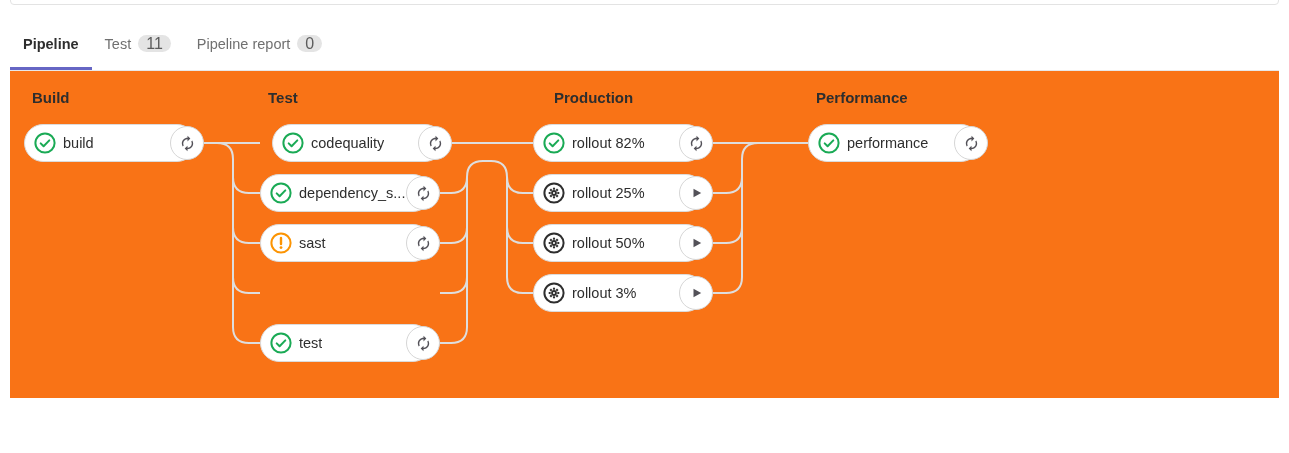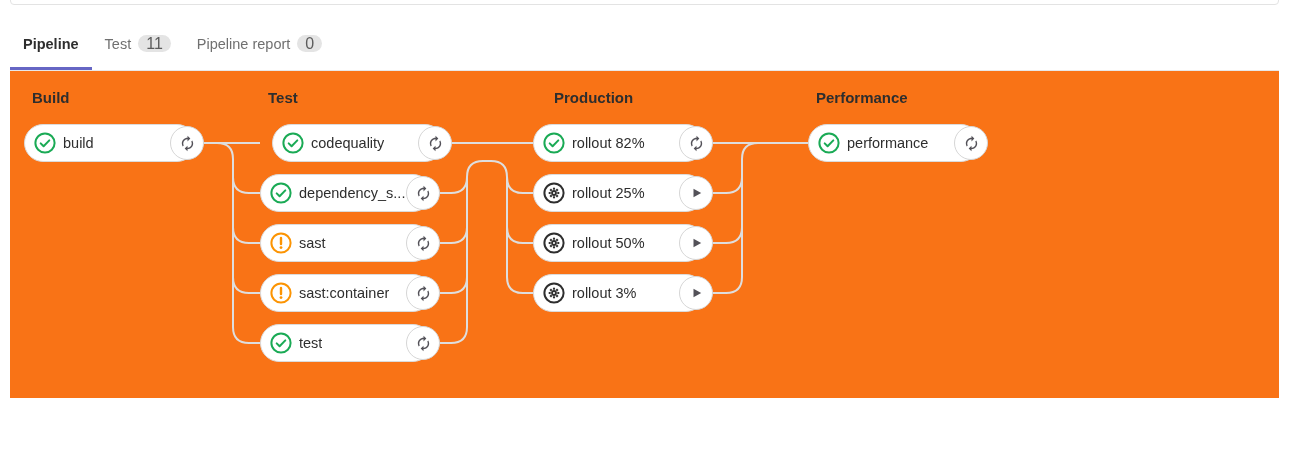--- a/index.html
+++ b/index.html
@@ -141,37 +141,20 @@
         </span>
         <span class="pill-label">sast</span>
         <button class="action-btn">
           <span style="display: flex;">
             <svg width="17" height="17" viewBox="0 0 24 24" fill="#535158">
     <path d="M12 6v3l4-4-4-4v3c-4.42 0-8 3.58-8 8 0 1.57.46 3.03 1.24 4.26L6.7 14.8c-.45-.83-.7-1.79-.7-2.8 0-3.31 2.69-6 6-6zm6.76 1.74L17.3 9.2c.44.84.7 1.79.7 2.8 0 3.31-2.69 6-6 6v-3l-4 4 4 4v-3c4.42 0 8-3.58 8-8 0-1.57-.46-3.03-1.24-4.26z"></path>
             </svg>
           </span>
         </button>
       </div>
-      <div class="pill" style="left: 250px; top: 203px;">
-        <span class="status-icon">
-          <svg width="22" height="22" viewBox="0 0 22 22">
-    <circle cx="11" cy="11" r="9.6" fill="#fff" stroke="#fc9403" stroke-width="2"></circle>
-    <path d="M11 5.9v6.2" fill="none" stroke="#fc9403" stroke-width="2.4" stroke-linecap="round"></path>
-    <circle cx="11" cy="15.6" r="1.45" fill="#fc9403"></circle>
-          </svg>
-        </span>
-        <span class="pill-label">sast:container</span>
-        <button class="action-btn">
-          <span style="display: flex;">
-            <svg width="17" height="17" viewBox="0 0 24 24" fill="#535158">
-    <path d="M12 6v3l4-4-4-4v3c-4.42 0-8 3.58-8 8 0 1.57.46 3.03 1.24 4.26L6.7 14.8c-.45-.83-.7-1.79-.7-2.8 0-3.31 2.69-6 6-6zm6.76 1.74L17.3 9.2c.44.84.7 1.79.7 2.8 0 3.31-2.69 6-6 6v-3l-4 4 4 4v-3c4.42 0 8-3.58 8-8 0-1.57-.46-3.03-1.24-4.26z"></path>
-            </svg>
-          </span>
-        </button>
-      </div>
       <div class="pill" style="left: 250px; top: 253px;">
         <span class="status-icon">
           <svg width="22" height="22" viewBox="0 0 22 22">
     <circle cx="11" cy="11" r="9.6" fill="#fff" stroke="#1aaa55" stroke-width="2"></circle>
     <path d="M6.7 11.4l2.9 2.9 5.7-5.9" fill="none" stroke="#1aaa55" stroke-width="2" stroke-linecap="round" stroke-linejoin="round"></path>
           </svg>
         </span>
         <span class="pill-label">test</span>
         <button class="action-btn">
           <span style="display: flex;">

